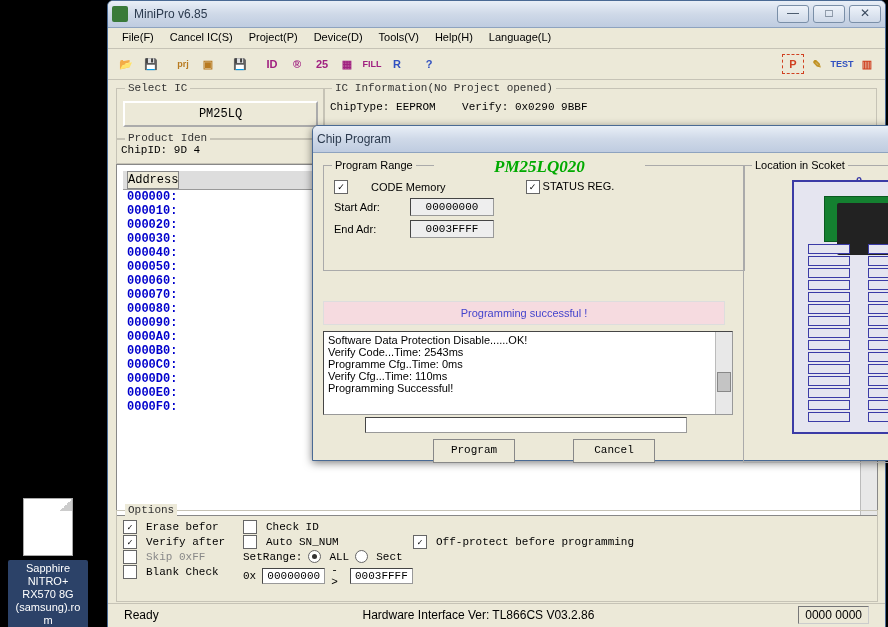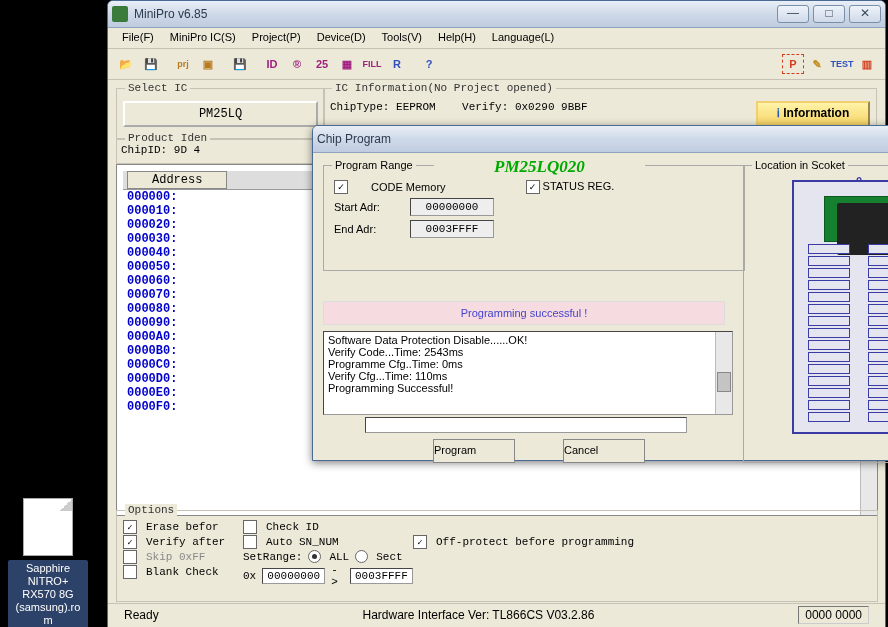--- a/index.html
+++ b/index.html
@@ -52,21 +52,21 @@
 .fset{border:1px solid #aaa;position:absolute;padding:10px}
 .fset .flbl{position:absolute;top:-7px;left:8px;background:#ece9d8;padding:0 3px}
 .prgR{left:10px;top:12px;width:400px;height:84px}
 .chipname{position:absolute;top:-9px;left:110px;color:#0a0;font-weight:bold;font-style:italic;font-family:Georgia,serif;font-size:17px;background:#ece9d8;padding:0 60px}
 .fld{display:flex;align-items:center;gap:20px;margin:4px 0}
 .inp{border:1px inset #999;background:#eee;padding:2px 6px;font-family:"Courier New",monospace;width:70px;text-align:center}
 .msgbar{position:absolute;left:10px;top:148px;width:400px;height:22px;background:#f6dbe0;border:1px solid #ddd;text-align:center;color:#4444cc;font-family:Arial;line-height:22px}
 .log{position:absolute;left:10px;top:178px;width:400px;height:78px;border:1px inset #999;background:#fff;padding:2px 4px;font-family:Arial;font-size:11px;overflow:hidden}
 .log .scroll{height:100%}
 .pbar{position:absolute;left:52px;top:264px;width:320px;height:14px;border:1px inset #999;background:#fff}
-.dbtn{position:absolute;width:80px;height:22px;border:1px solid #888;background:#ece9d8;line-height:20px;font-family:Liberation Sans, sans-serif}
+.dbtn{position:absolute;width:80px;height:22px;border:1px solid #888;background:#ece9d8;text-align:center;line-height:20px;font-family:Liberation Mono, monospace}
 .loc{left:430px;top:12px;width:210px;height:276px}
 .socket{width:130px;height:250px;margin:4px auto;border:2px solid #3b3ba6;background:#e5e5f0;position:relative}
 .chip{position:absolute;top:14px;left:30px;width:70px;height:44px;background:#148030;border:1px solid #0a5a20}
 .chip .body{position:absolute;left:12px;top:6px;width:46px;height:32px;background:#222;border-radius:2px}
 .pinrow{position:absolute;left:14px;right:14px;height:8px;display:flex;justify-content:space-between}
 .pin{width:40px;height:8px;background:#e5e5f0;border:1px solid #3b3ba6}
 .zeroLbl{position:absolute;top:-5px;left:50%;transform:translateX(-50%);font-family:Arial;font-weight:bold;color:#3b3ba6;background:#ece9d8;padding:0 4px}
 </style>
 </head>
 <body>
@@ -80,21 +80,21 @@
   <div class="win main">
     <div class="tbar">
       <div class="ticon"></div>
       <div class="ttl">MiniPro v6.85</div>
       <div class="wbtn">—</div>
       <div class="wbtn">□</div>
       <div class="wbtn">✕</div>
     </div>
     <div class="menu">
       <span>File(F)</span>
-      <span>MiniPro IC(S)</span>
+      <span>Cancel IC(S)</span>
       <span>Project(P)</span>
       <span>Device(D)</span>
       <span>Tools(V)</span>
       <span>Help(H)</span>
       <span>Language(L)</span>
     </div>
     <div class="toolbar">
       <div class="tb" style="color:#b87a20">📂</div>
       <div class="tb">💾</div>
       <div class="tb sep"></div>
@@ -123,32 +123,31 @@
         <div class="btn">PM25LQ</div>
       </div>
       <div class="gbox icinfo">
         <div class="glbl">IC Information(No Project opened)</div>
         <div class="row" style="margin-top:6px">
           <span>ChipType:</span>
           <span>EEPROM</span>&nbsp;&nbsp;&nbsp;
           <span>Verify:</span>
           <span>0x0290 9BBF</span>
         </div>
-        <div class="infobtn"><span style="color:#2060c0">ℹ</span> <span>Information</span></div>
       </div>
       <div class="gbox prodid">
         <div class="glbl">Product Iden</div>
         <span style="font-family:'Courier New',monospace">ChipID: 9D 4</span>
       </div>
       <div class="tabs">
         <span>mo</span>
         <span>Config</span>
       </div>
       <div class="gbox hexgrid" style="position:absolute">
-        <div class="hexhdr"><span style="border:1px solid #888;padding:1px 24px;background:#ece9d8">Address</span></div>
+        <div class="hexhdr"><span style="border:1px solid #888;padding:1px 0;background:#ece9d8">Address</span></div>
         <div id="hexrows">
             <div class="hexrow"><span class="hexaddr">000000:</span><span class="hexbytes"></span><span class="hexasc"></span></div>
             <div class="hexrow"><span class="hexaddr">000010:</span><span class="hexbytes"></span><span class="hexasc">..IB</span></div>
             <div class="hexrow"><span class="hexaddr">000020:</span><span class="hexbytes"></span><span class="hexasc"></span></div>
             <div class="hexrow"><span class="hexaddr">000030:</span><span class="hexbytes"></span><span class="hexasc">....</span></div>
             <div class="hexrow"><span class="hexaddr">000040:</span><span class="hexbytes"></span><span class="hexasc">....</span></div>
             <div class="hexrow"><span class="hexaddr">000050:</span><span class="hexbytes"></span><span class="hexasc">2:54.</span></div>
             <div class="hexrow"><span class="hexaddr">000060:</span><span class="hexbytes"></span><span class="hexasc">....~</span></div>
             <div class="hexrow"><span class="hexaddr">000070:</span><span class="hexbytes"></span><span class="hexasc">....</span></div>
             <div class="hexrow"><span class="hexaddr">000080:</span><span class="hexbytes"></span><span class="hexasc">~@...0@</span></div>
@@ -255,21 +254,21 @@
             <div>Programme Cfg..Time: 0ms</div>
             <div>Verify Cfg...Time: 110ms</div>
             <div>Programming Successful!</div>
           </div>
         <div class="scroll">
             <div class="thumb" style="margin-top:40px"></div>
           </div>
       </div>
       <div class="pbar"></div>
       <div class="dbtn" style="left:120px;top:286px">Program</div>
-      <div class="dbtn" style="left:250px;top:286px">Cancel</div>
+      <div class="dbtn" style="left:260px;top:286px">Cancel</div>
       <div class="fset loc">
         <div class="flbl">Location in Scoket</div>
         <div style="position:relative">
           <div class="zeroLbl">0</div>
           <div class="socket">
             <div class="chip">
                 <div class="body"></div>
               </div>
             <div id="pins">
                 <div class="pinrow" style="top: 62px;">

